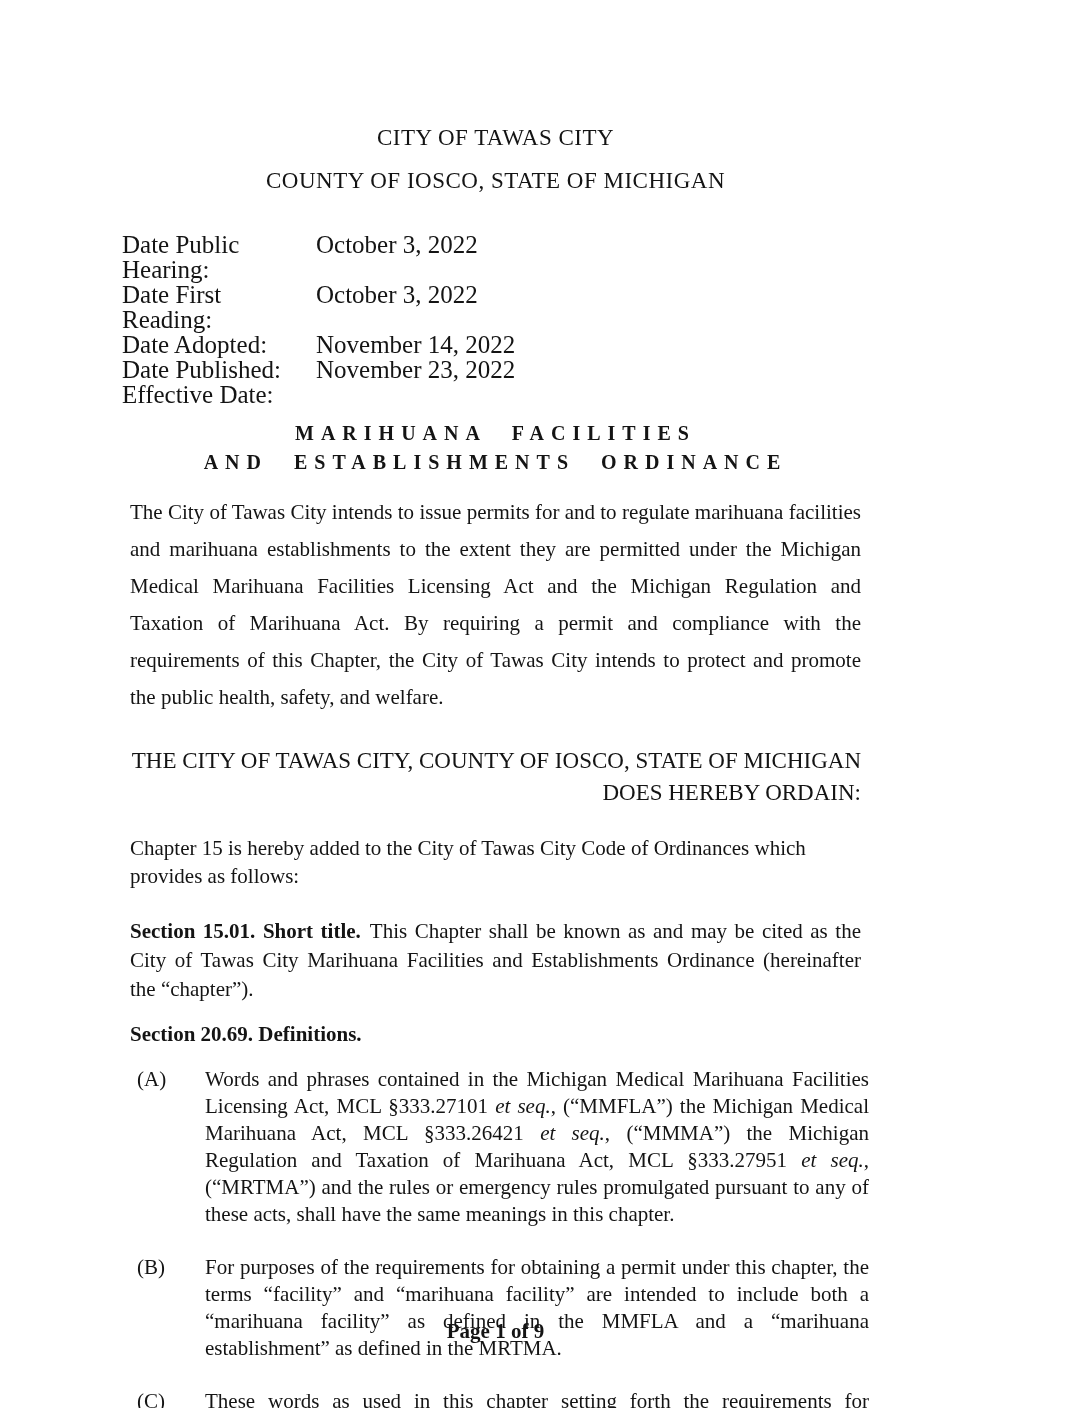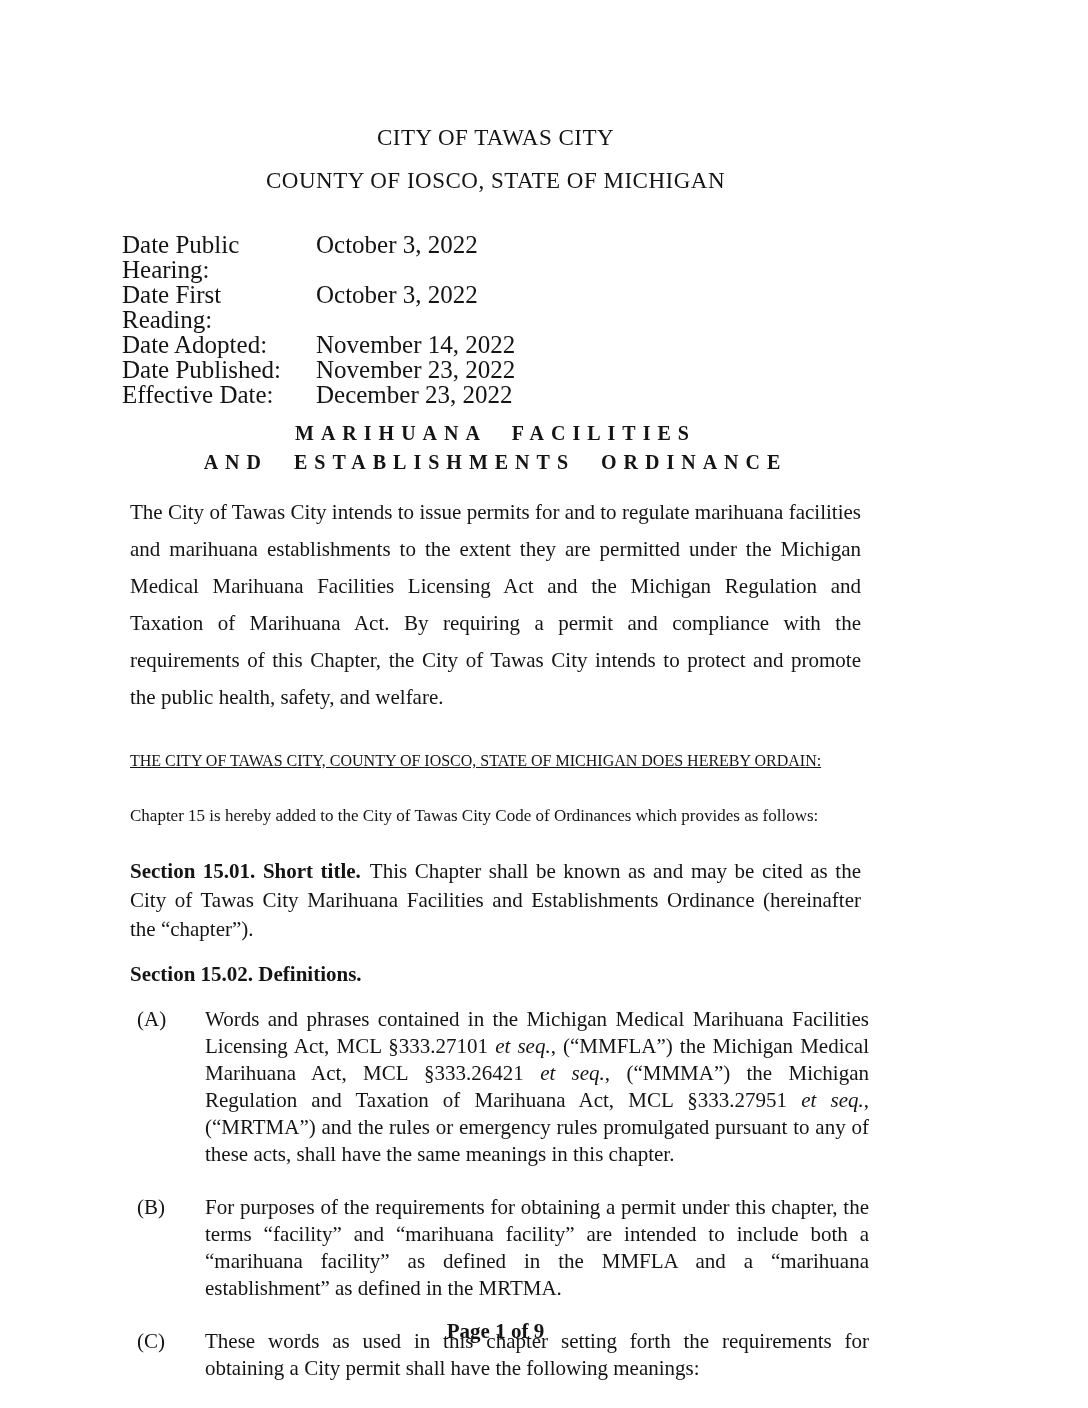--- a/index.html
+++ b/index.html
@@ -55,28 +55,27 @@
   
   p { margin: 8px; }
   .intro {
     margin-top: 17px;
     font-size: 21px;
     line-height: 37px;
     text-align: justify;
   }
   .ordain {
     margin-top: 29px;
-    font-size: 16px;
+    font-size: 23px;
     line-height: 32px;
-    text-align: left;
-    text-decoration: underline;
+    text-align: right;
   }
   .chapter-clause {
     margin-top: 25px;
-    font-size: 17px;
+    font-size: 21px;
     line-height: 28px;
   }
   .s1501 {
     margin-top: 27px;
     font-size: 21px;
     line-height: 29px;
     text-align: justify;
   }
   .s1501 .body-after-heading { padding-left: 9px; }
   .s1502 {
@@ -134,38 +133,37 @@
         <div class="date-row">
           <span class="date-label">Date Adopted:</span>
           <span class="date-value">November 14, 2022</span>
         </div>
         <div class="date-row">
           <span class="date-label">Date Published:</span>
           <span class="date-value">November 23, 2022</span>
         </div>
         <div class="date-row">
           <span class="date-label">Effective Date:</span>
-          <span class="date-value">December 23, 2022</span>
         </div>
       </div>
 
     <div class="ord-title">
       <div>MARIHUANA FACILITIES</div>
       <div>AND ESTABLISHMENTS ORDINANCE</div>
     </div>
 
     <p class="intro">The City of Tawas City intends to issue permits for and to regulate marihuana facilities and marihuana establishments to the extent they are permitted under the Michigan Medical Marihuana Facilities Licensing Act and the Michigan Regulation and Taxation of Marihuana Act. By requiring a permit and compliance with the requirements of this Chapter, the City of Tawas City intends to protect and promote the public health, safety, and welfare.</p>
 
     <p class="ordain">THE CITY OF TAWAS CITY, COUNTY OF IOSCO, STATE OF MICHIGAN DOES HEREBY ORDAIN:</p>
 
     <p class="chapter-clause">Chapter 15 is hereby added to the City of Tawas City Code of Ordinances which provides as follows:</p>
 
     <p class="s1501"><b>Section 15.01. Short title.</b><span class="body-after-heading">This Chapter shall be known as and may be cited as the City of Tawas City Marihuana Facilities and Establishments Ordinance (hereinafter the “chapter”).</span></p>
 
-    <p class="s1502">Section 15.02. Definitions.</p>
+    <p class="s1502">Section 20.69. Definitions.</p>
 
     <div class="definitions">
         <div class="def-item">
           <span class="def-label">(A)</span>
           <div class="def-text"><span>Words and phrases contained in the Michigan Medical Marihuana Facilities Licensing Act, MCL §333.27101 </span><span class="it">et seq.</span><span>, (“MMFLA”) the Michigan Medical Marihuana Act, MCL §333.26421 </span><span class="it">et seq.</span><span>, (“MMMA”) the Michigan Regulation and Taxation of Marihuana Act, MCL §333.27951 </span><span class="it">et seq.</span><span>, (“MRTMA”) and the rules or emergency rules promulgated pursuant to any of these acts, shall have the same meanings in this chapter.</span></div>
         </div>
         <div class="def-item">
           <span class="def-label">(B)</span>
           <div class="def-text"><span>For purposes of the requirements for obtaining a permit under this chapter, the terms “facility” and “marihuana facility” are intended to include both a “marihuana facility” as defined in the MMFLA and a “marihuana establishment” as defined in the MRTMA.</span></div>
         </div>

